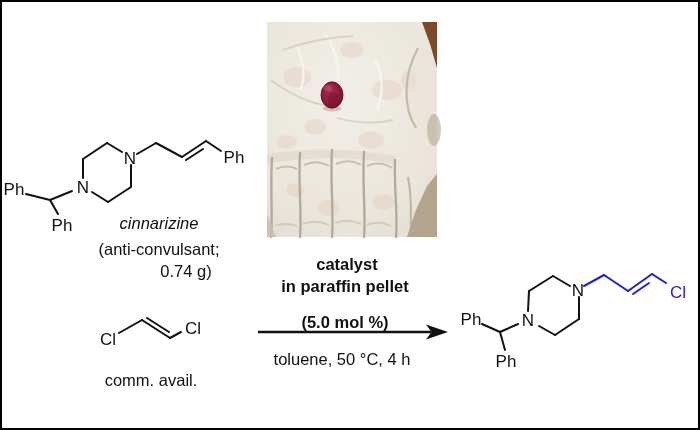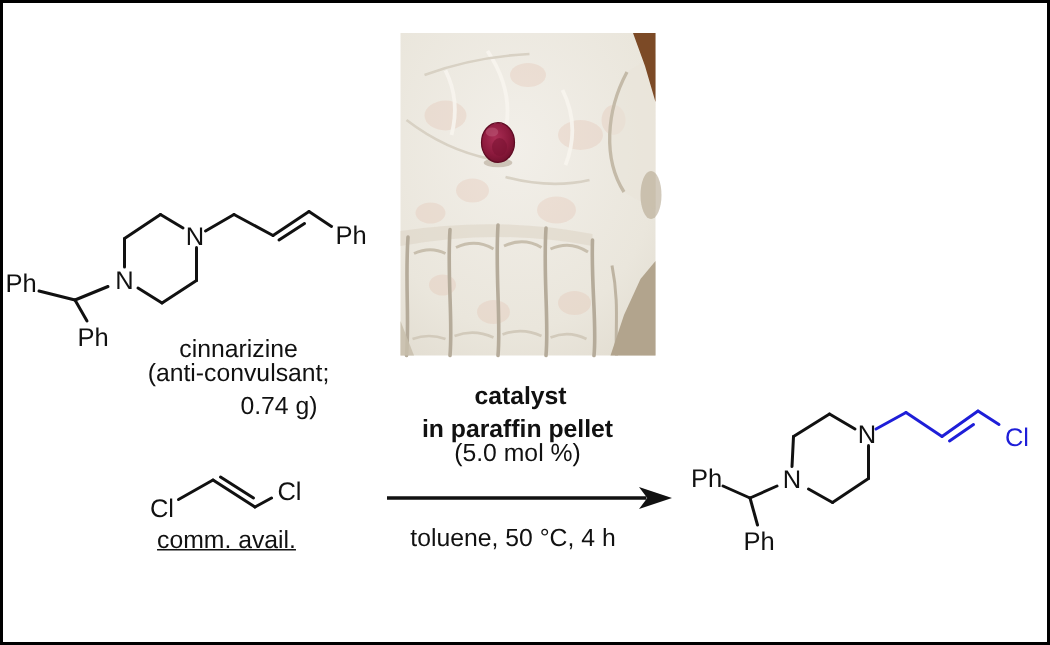--- a/index.html
+++ b/index.html
@@ -43,34 +43,34 @@
     <line class="bond" x1="24" y1="192" x2="48" y2="198"></line>
     <line class="bond" x1="48" y1="198" x2="70" y2="189"></line>
     <line class="bond" x1="48" y1="198" x2="56" y2="212"></line>
     <text x="128" y="156" text-anchor="middle" dominant-baseline="central">N</text>
     <text x="81" y="185" text-anchor="middle" dominant-baseline="central">N</text>
     <text x="232" y="155" text-anchor="middle" dominant-baseline="central">Ph</text>
     <text x="12" y="187" text-anchor="middle" dominant-baseline="central">Ph</text>
     <text x="60" y="223" text-anchor="middle" dominant-baseline="central">Ph</text>
   </svg>
 
-  <div class="txt" style="left:157px;top:221px;">cinnarizine</div>
+  <div class="txt" style="left:157px;top:211px;font-style:italic;">cinnarizine</div>
   <div class="txt" style="left:157px;top:237px;">(anti-convulsant;</div>
   <div class="txt" style="left:160px;top:259px;margin-left:24px;">0.74 g)</div>
 
   <svg style="left:85px;top:303px;" width="142" height="52" viewBox="85 303 142 52">
     <line class="bond" x1="117" y1="331" x2="140" y2="318"></line>
     <line class="bond" x1="140" y1="318" x2="168" y2="336"></line>
     <line class="bond" x1="145" y1="316" x2="167" y2="330"></line>
     <line class="bond" x1="168" y1="336" x2="179" y2="330"></line>
     <text x="106" y="337" text-anchor="middle" dominant-baseline="central">Cl</text>
     <text x="191" y="326" text-anchor="middle" dominant-baseline="central">Cl</text>
   </svg>
 
-  <div class="txt" style="left:149px;top:348px;text-decoration:underline;">comm. avail.</div>
+  <div class="txt" style="left:149px;top:368px;">comm. avail.</div>
 
   <svg style="left:265px;top:20px;" width="170" height="215" viewBox="0 0 170 215">
     <defs>
       <radialGradient id="gloveGrad" cx="45%" cy="35%" r="95%">
         <stop offset="0%" stop-color="#f2efe9"></stop>
         <stop offset="60%" stop-color="#eae6dc"></stop>
         <stop offset="100%" stop-color="#ddd7ca"></stop>
       </radialGradient>
       <radialGradient id="pelletGrad" cx="42%" cy="38%" r="75%">
         <stop offset="0%" stop-color="#aa2e55"></stop>
@@ -138,21 +138,21 @@
     <polygon points="0,192 9,215 0,215" fill="#c8beac" opacity="0.85"></polygon>
 
     <ellipse cx="65" cy="86.5" rx="9.5" ry="3" fill="#bdb2a2" opacity="0.7"></ellipse>
     <ellipse cx="65" cy="73" rx="11" ry="13.2" fill="url(#pelletGrad)" stroke="#5e0a22" stroke-width="0.8"></ellipse>
     <ellipse cx="66" cy="76" rx="5" ry="6" fill="#7a1232" opacity="0.6"></ellipse>
     <ellipse cx="61" cy="66" rx="4.2" ry="3" fill="#c05e7c" opacity="0.5"></ellipse>
   </svg>
 
   <div class="txt bold" style="left:343px;top:274px;">in paraffin pellet</div>
   <div class="txt bold" style="left:345px;top:252px;">catalyst</div>
-  <div class="txt" style="left:343px;top:290px;">(5.0 mol %)</div>
+  <div class="txt" style="left:343px;top:310px;font-weight:bold;">(5.0 mol %)</div>
   <div class="txt" style="left:340px;top:347px;">toluene, 50 °C, 4 h</div>
 
   <svg style="left:248px;top:318px;" width="204" height="24" viewBox="248 318 204 24">
     <line x1="256" y1="330" x2="429" y2="330" stroke="#111" stroke-width="2.3"></line>
     <polygon points="446,330 424,322.6 429.5,330 424,337.4" fill="#111"></polygon>
   </svg>
 
   <svg style="left:450px;top:258px;" width="250" height="112" viewBox="450 258 250 112">
 
     <line class="bond" x1="551" y1="274" x2="568" y2="284"></line>

